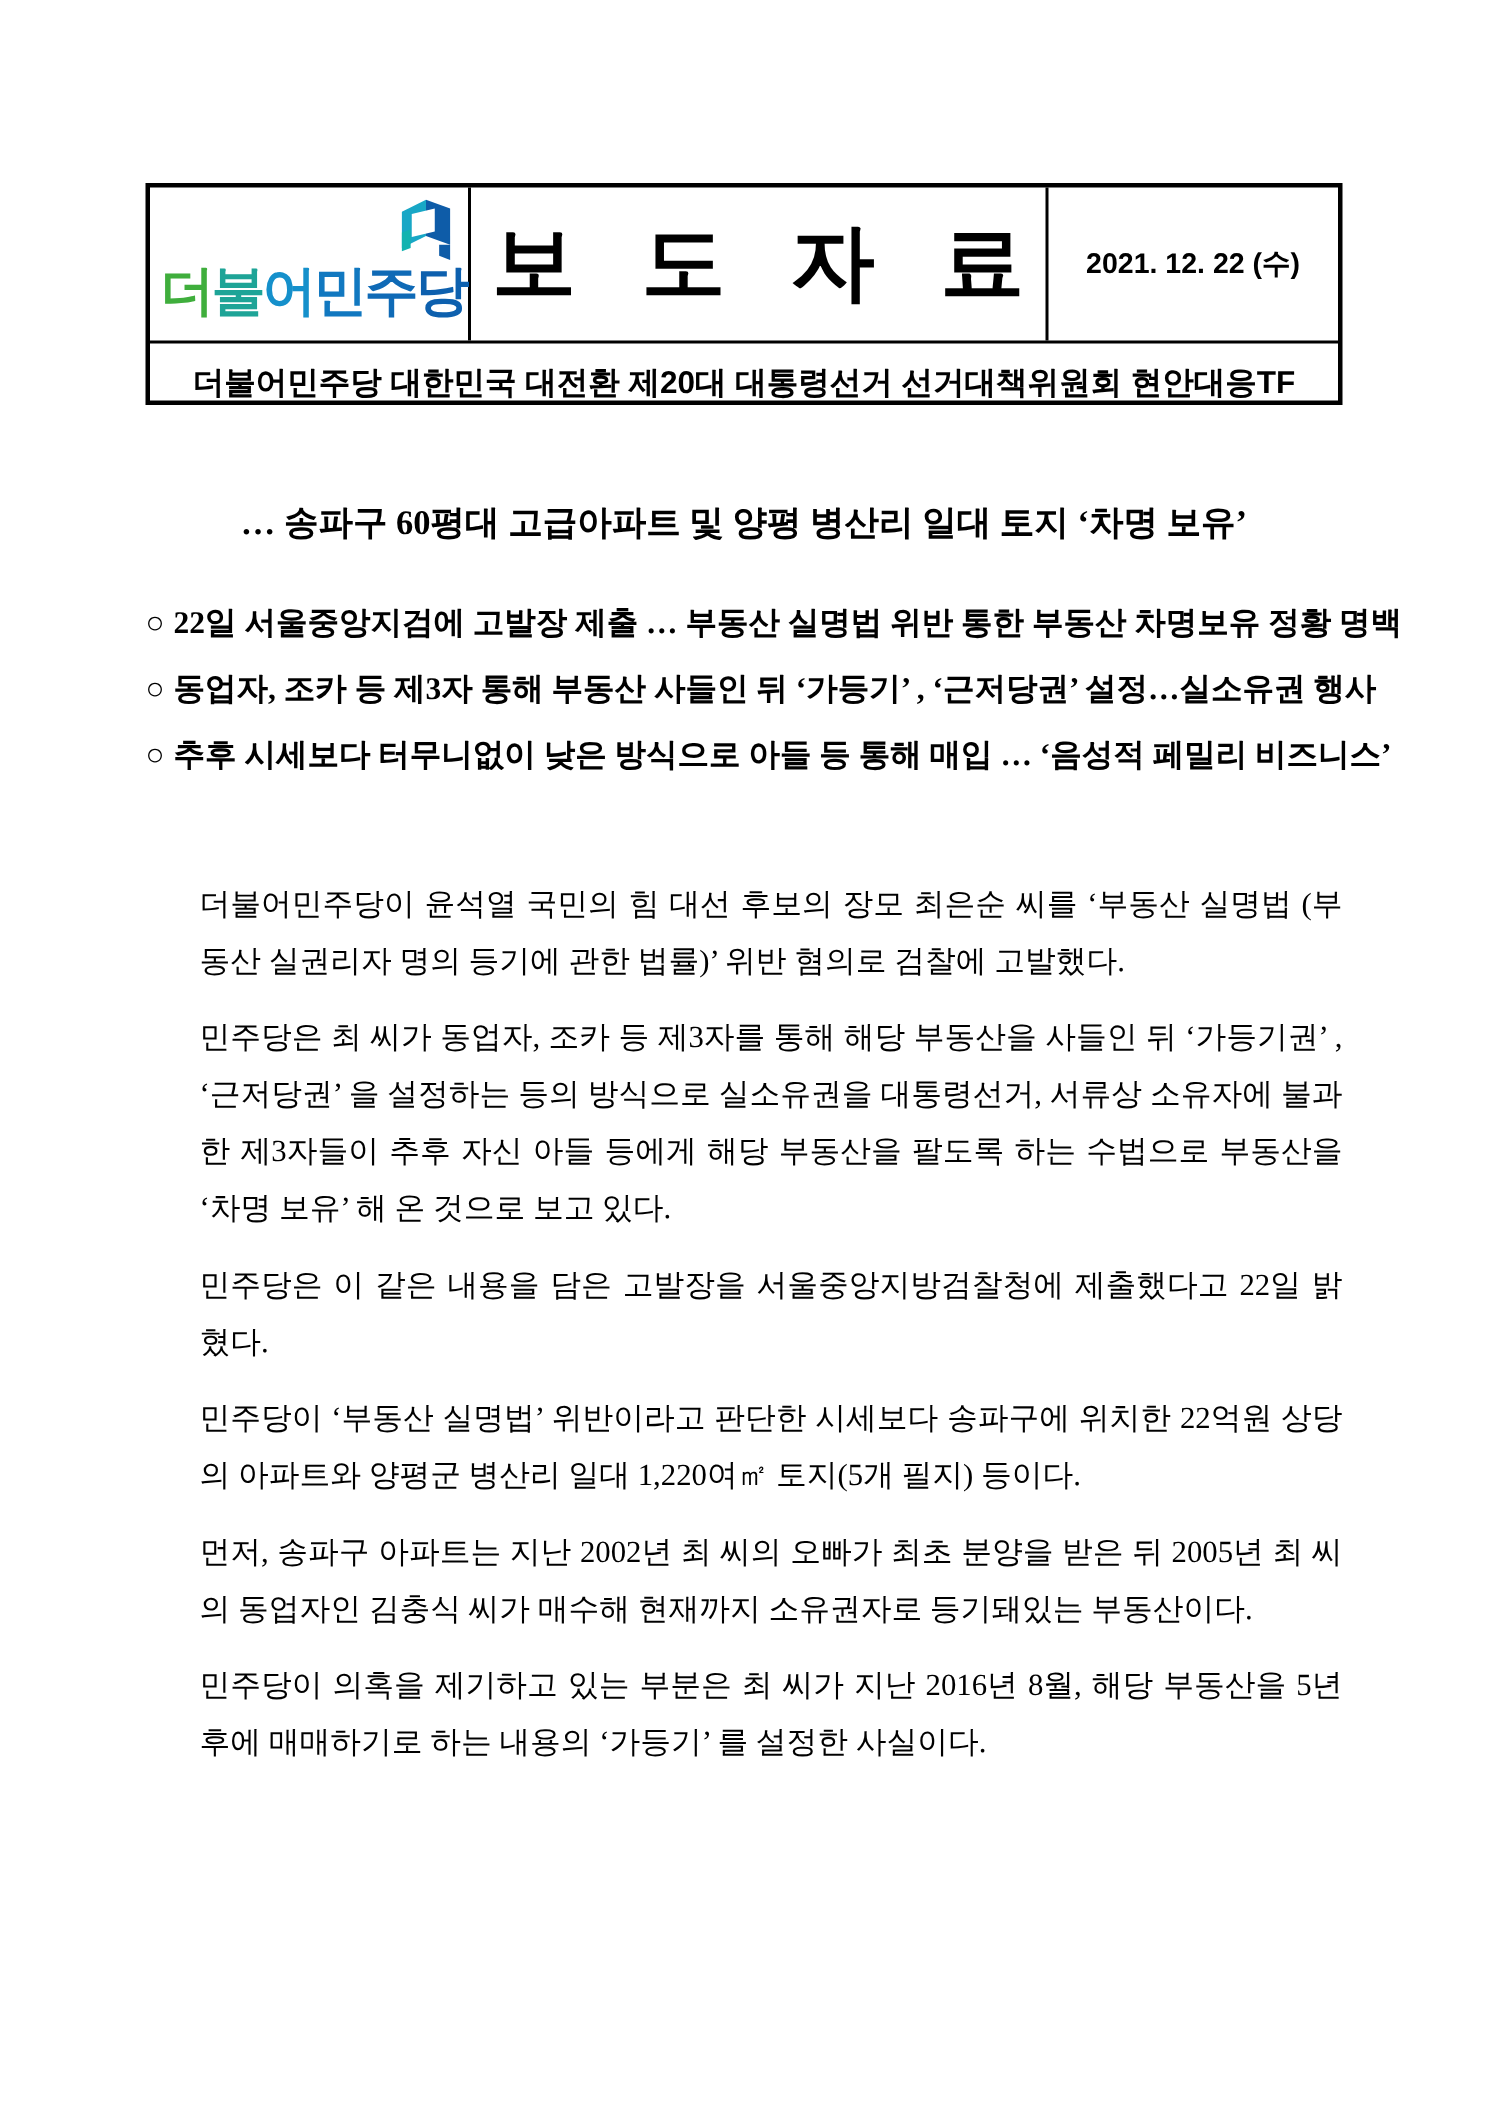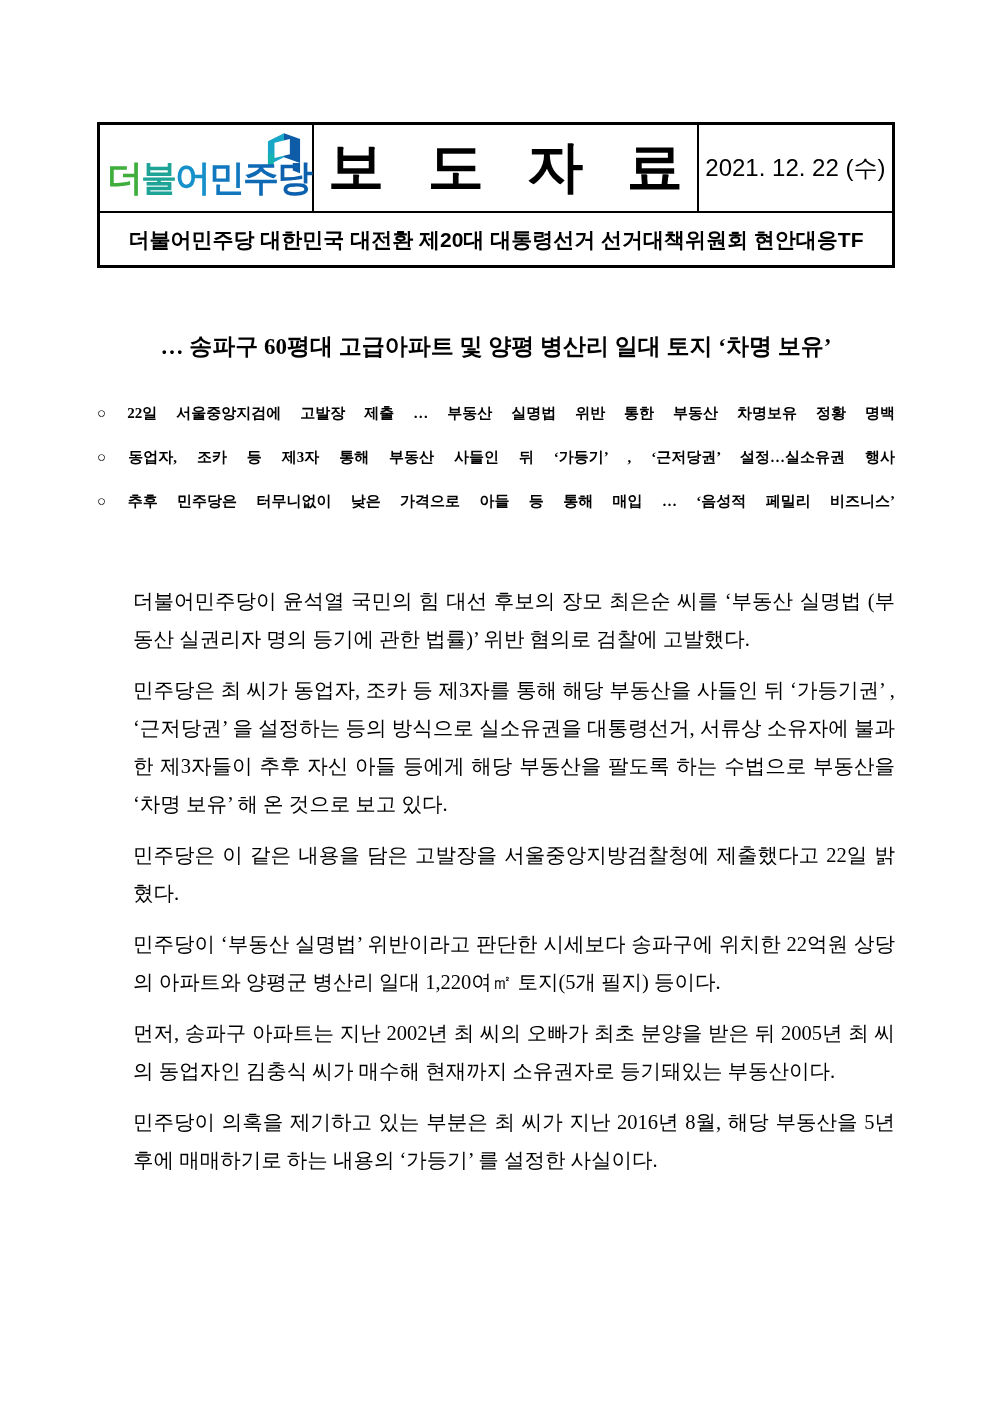--- a/index.html
+++ b/index.html
@@ -15,21 +15,21 @@
   }
   .content {
     position: absolute;
     left: 97px;
     top: 122px;
     width: 798px;
   }
 
   
   .hdr { border: 3px solid #000; background: #fff; }
-  .hdr-top { display: flex; height: 88px; border-bottom: 2px solid #000; }
+  .hdr-top { display: flex; height: 104px; border-bottom: 2px solid #000; }
   .cell { position: relative; }
   .logo-cell { width: 216px; border-right: 2px solid #000; }
   .logo-text {
     position: absolute;
     left: 7px;
     bottom: 8px;
     font-family: "Liberation Sans", "DejaVu Sans", sans-serif;
     font-weight: 800;
     font-size: 36px;
     letter-spacing: -2px;
@@ -50,27 +50,27 @@
     text-indent: 14px;
     white-space: nowrap;
     text-align: center;
   }
   .date-cell {
     width: 195px;
     display: flex;
     align-items: center;
     justify-content: center;
     font-family: "Liberation Sans", "DejaVu Sans", sans-serif;
-    font-weight: 400;
-    font-size: 24px;
+    font-weight: 700;
+    font-size: 19px;
     white-space: nowrap;
     border-radius: 24px;
   }
   .hdr-sub {
-    height: 52px;
+    height: 38px;
     line-height: 54px;
     text-align: center;
     font-family: "Liberation Sans", "DejaVu Sans", sans-serif;
     font-weight: 700;
     font-size: 21px;
     white-space: nowrap;
   }
 
   
   .headline {
@@ -78,21 +78,21 @@
     text-align: center;
     font-weight: 700;
     font-size: 23px;
     line-height: 45px;
   }
 
   
   .bullets { margin-top: 22px; }
   .bullet {
     font-weight: 700;
-    font-size: 15px;
+    font-size: 21px;
     line-height: 44px;
     text-align: justify;
     text-align-last: justify;
     white-space: nowrap;
   }
   .bullet .marker { font-weight: 400; padding-right: 6px; }
 
   
   .body { margin-top: 59px; }
   .body p {
@@ -141,21 +141,21 @@
     </div>
 
     <div class="bullets">
       <div class="bullet">
         <span class="marker">○</span><span>22일 서울중앙지검에 고발장 제출 … 부동산 실명법 위반 통한 부동산 차명보유 정황 명백</span>
       </div>
       <div class="bullet">
         <span class="marker">○</span><span>동업자, 조카 등 제3자 통해 부동산 사들인 뒤 ‘가등기’ , ‘근저당권’ 설정…실소유권 행사</span>
       </div>
       <div class="bullet">
-        <span class="marker">○</span><span>추후 민주당은 터무니없이 낮은 가격으로 아들 등 통해 매입 … ‘음성적 페밀리 비즈니스’</span>
+        <span class="marker">○</span><span>추후 시세보다 터무니없이 낮은 방식으로 아들 등 통해 매입 … ‘음성적 페밀리 비즈니스’</span>
       </div>
     </div>
 
     <div class="body">
       <p>더불어민주당이 윤석열 국민의 힘 대선 후보의 장모 최은순 씨를 ‘부동산 실명법 (부동산 실권리자 명의 등기에 관한 법률)’ 위반 혐의로 검찰에 고발했다.</p>
       <p>민주당은 최 씨가 동업자, 조카 등 제3자를 통해 해당 부동산을 사들인 뒤 ‘가등기권’ , ‘근저당권’ 을 설정하는 등의 방식으로 실소유권을 대통령선거, 서류상 소유자에 불과한 제3자들이 추후 자신 아들 등에게 해당 부동산을 팔도록 하는 수법으로 부동산을 ‘차명 보유’ 해 온 것으로 보고 있다.</p>
       <p>민주당은 이 같은 내용을 담은 고발장을 서울중앙지방검찰청에 제출했다고 22일 밝혔다.</p>
       <p>민주당이 ‘부동산 실명법’ 위반이라고 판단한 시세보다 송파구에 위치한 22억원 상당의 아파트와 양평군 병산리 일대 1,220여㎡ 토지(5개 필지) 등이다.</p>
       <p>먼저, 송파구 아파트는 지난 2002년 최 씨의 오빠가 최초 분양을 받은 뒤 2005년 최 씨의 동업자인 김충식 씨가 매수해 현재까지 소유권자로 등기돼있는 부동산이다.</p>
       <p>민주당이 의혹을 제기하고 있는 부분은 최 씨가 지난 2016년 8월, 해당 부동산을 5년 후에 매매하기로 하는 내용의 ‘가등기’ 를 설정한 사실이다.</p>

